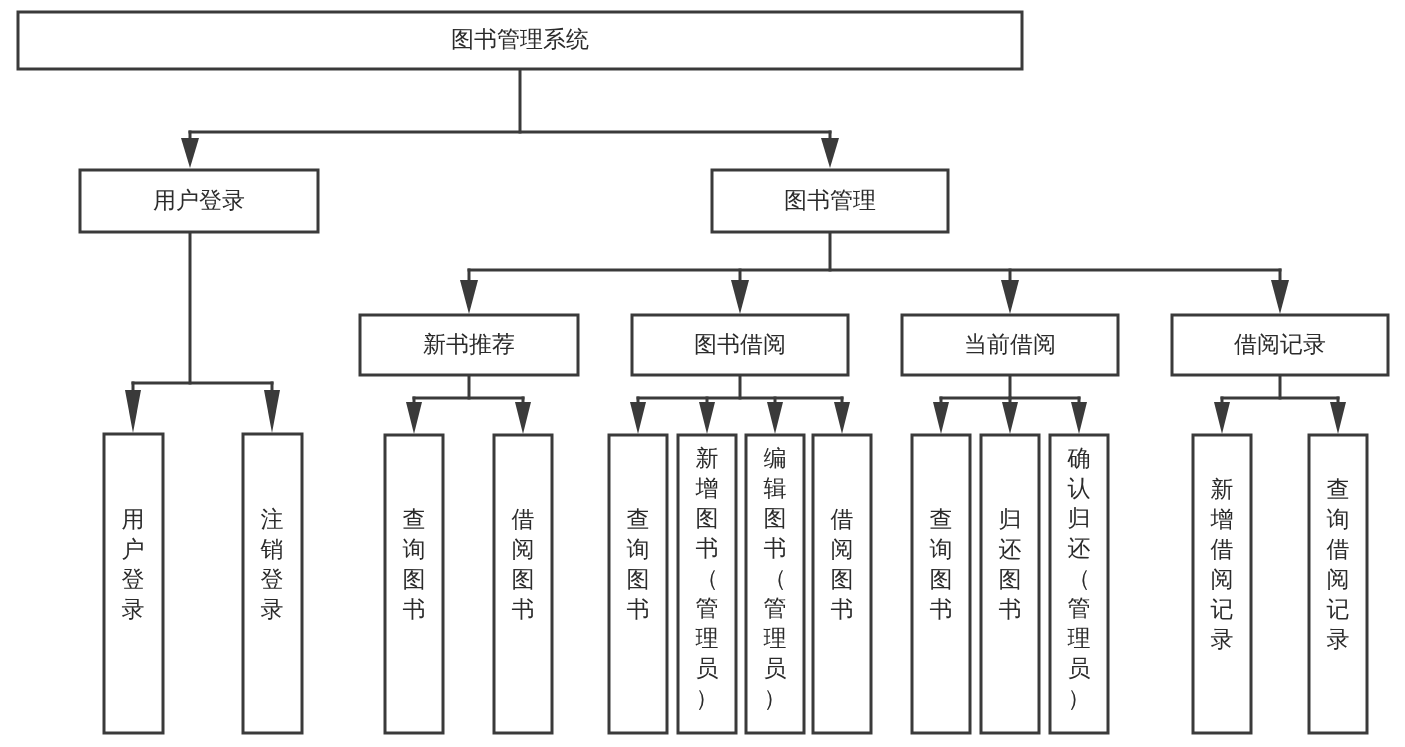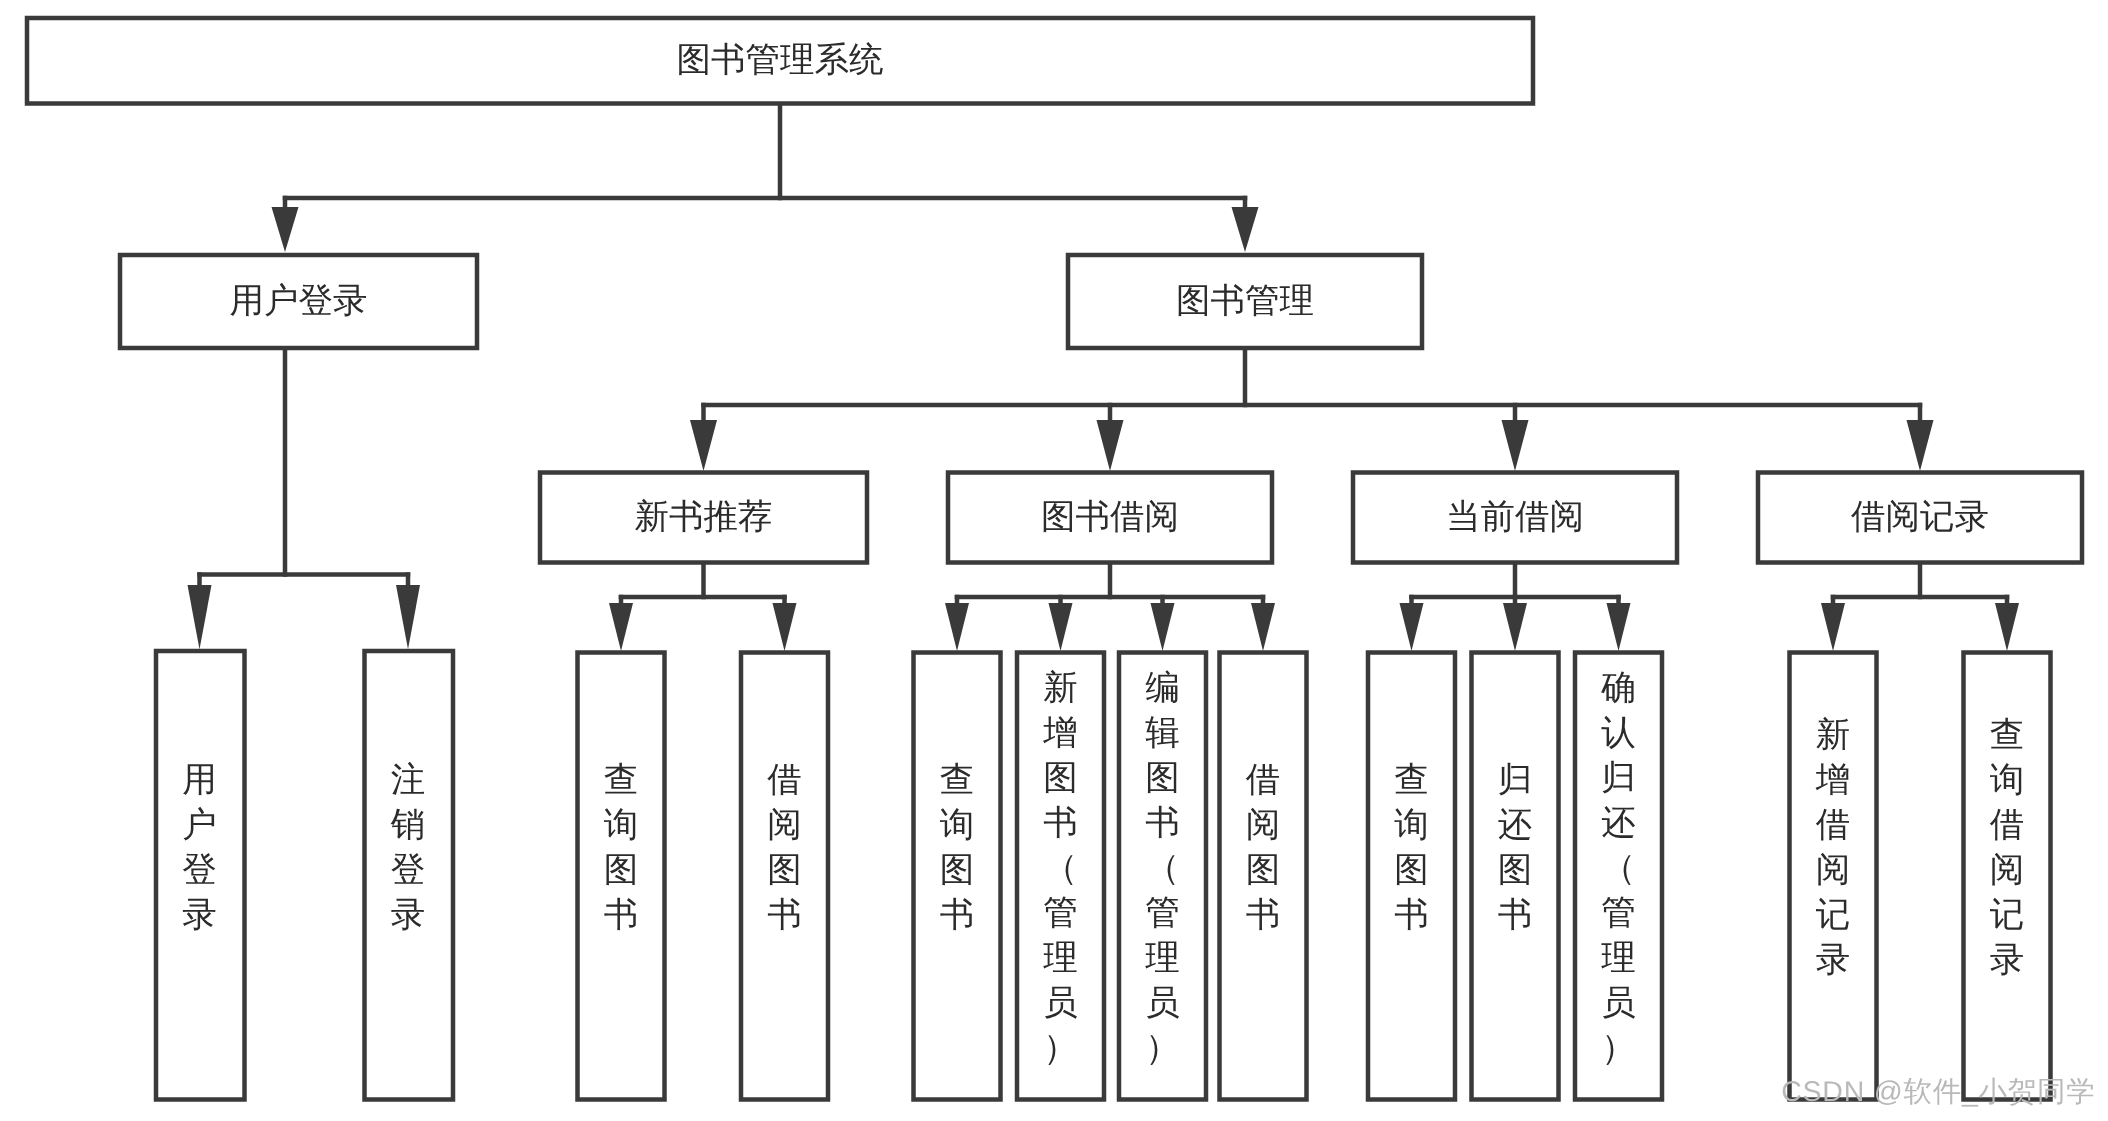--- a/index.html
+++ b/index.html
@@ -225,14 +225,13 @@
       <rect class="node-rect" x="1193" y="435" width="58" height="298"></rect>
       <text class="node-label-v" x="1222" y="497"><tspan x="1222" dy="0">新</tspan><tspan x="1222" dy="30">增</tspan><tspan x="1222" dy="30">借</tspan><tspan x="1222" dy="30">阅</tspan><tspan x="1222" dy="30">记</tspan><tspan x="1222" dy="30">录</tspan></text>
     </g>
     <g>
       <rect class="node-rect" x="1309" y="435" width="58" height="298"></rect>
       <text class="node-label-v" x="1338" y="497"><tspan x="1338" dy="0">查</tspan><tspan x="1338" dy="30">询</tspan><tspan x="1338" dy="30">借</tspan><tspan x="1338" dy="30">阅</tspan><tspan x="1338" dy="30">记</tspan><tspan x="1338" dy="30">录</tspan></text>
     </g>
 
   </svg>
 
-  <div class="watermark">CSDN @软件_小贺同学</div>
 </div>
 
 </body></html>

